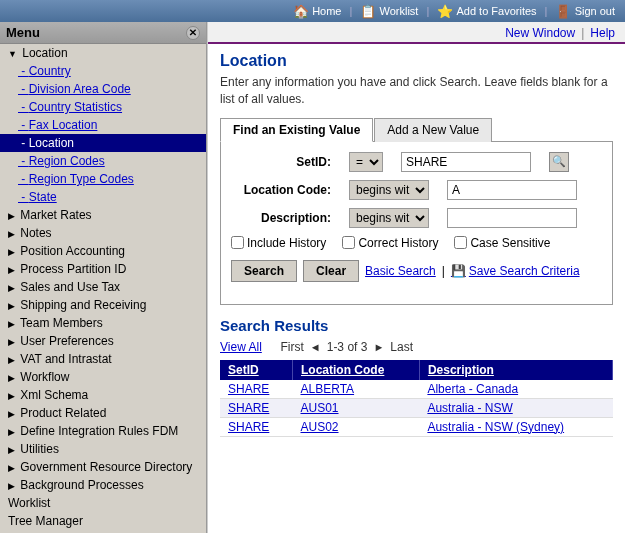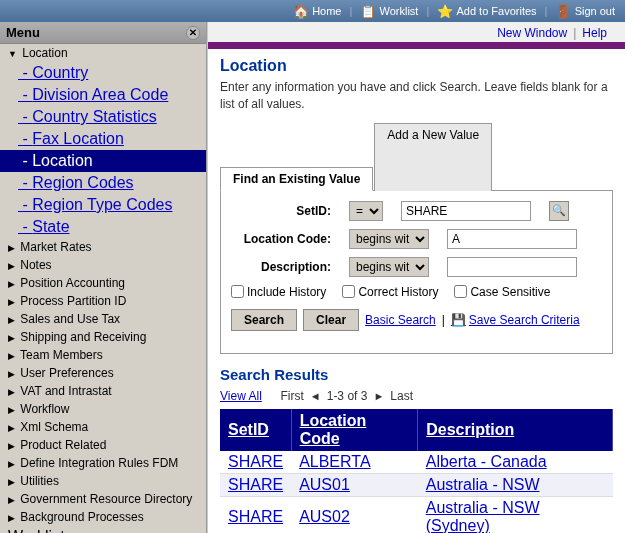--- a/index.html
+++ b/index.html
@@ -67,21 +67,21 @@
       flex: 1;
     }
     .sidebar-scroll::-webkit-scrollbar { width: 14px; }
     .sidebar-scroll::-webkit-scrollbar-track { background: #d4d0c8; }
     .sidebar-scroll::-webkit-scrollbar-thumb { background: #b0aca0; border: 1px solid #888; }
 
     .menu-item {
       padding: 2px 4px 2px 8px;
       cursor: pointer;
       white-space: nowrap;
-      font-size: 16px;
+      font-size: 12px;
     }
     .menu-item.active { background: #000080; color: white; }
     .menu-item.link { color: #0000cc; text-decoration: underline; }
     .menu-item.parent { color: #000; font-size: 12px; }
     .menu-indent-1 { padding-left: 18px; }
     .triangle { font-size: 9px; margin-right: 2px; }
 
     
     .content {
       flex: 1;
@@ -91,24 +91,24 @@
       border-left: 1px solid #ccc;
     }
     .content::-webkit-scrollbar { width: 14px; }
     .content::-webkit-scrollbar-track { background: #d4d0c8; }
     .content::-webkit-scrollbar-thumb { background: #b0aca0; border: 1px solid #888; }
 
     
     .content-top-links {
       display: flex;
       justify-content: flex-end;
-      padding: 4px 18px 2px;
+      padding: 4px 10px 2px;
       gap: 6px;
       font-size: 12px;
-      border-bottom: 7px solid #701a75;
+      border-bottom: 2px solid #701a75;
       background: #f0f0f0;
     }
     .content-top-links a { color: #0000cc; text-decoration: none; cursor: pointer; }
     .content-divider { color: #888; }
 
     
     .content-body { padding: 8px 12px; }
 
     .page-title {
       font-size: 16px;
@@ -136,21 +136,20 @@
       background: #e8e8e8;
       border-bottom: none;
       margin-right: 1px;
     }
     .tab.active {
       background: white;
       border-bottom: 1px solid white;
       font-weight: bold;
       position: relative;
       z-index: 1;
-      margin-top: 44px;
     }
     .tab-content {
       border: 1px solid #999;
       padding: 10px;
       background: white;
       margin-top: -1px;
     }
 
     
     .form-row {
@@ -246,21 +245,21 @@
       margin-bottom: 6px;
       color: #333;
     }
     .results-nav a { color: #0000cc; text-decoration: underline; cursor: pointer; }
     .results-nav .nav-arrow { font-size: 11px; }
 
     
     .results-table {
       width: 100%;
       border-collapse: collapse;
-      font-size: 16px;
+      font-size: 12px;
     }
     .results-table thead tr {
       background: #000080;
       color: white;
     }
     .results-table thead th {
       padding: 3px 8px;
       text-align: left;
       font-weight: bold;
       border-right: 1px solid #4444aa;

